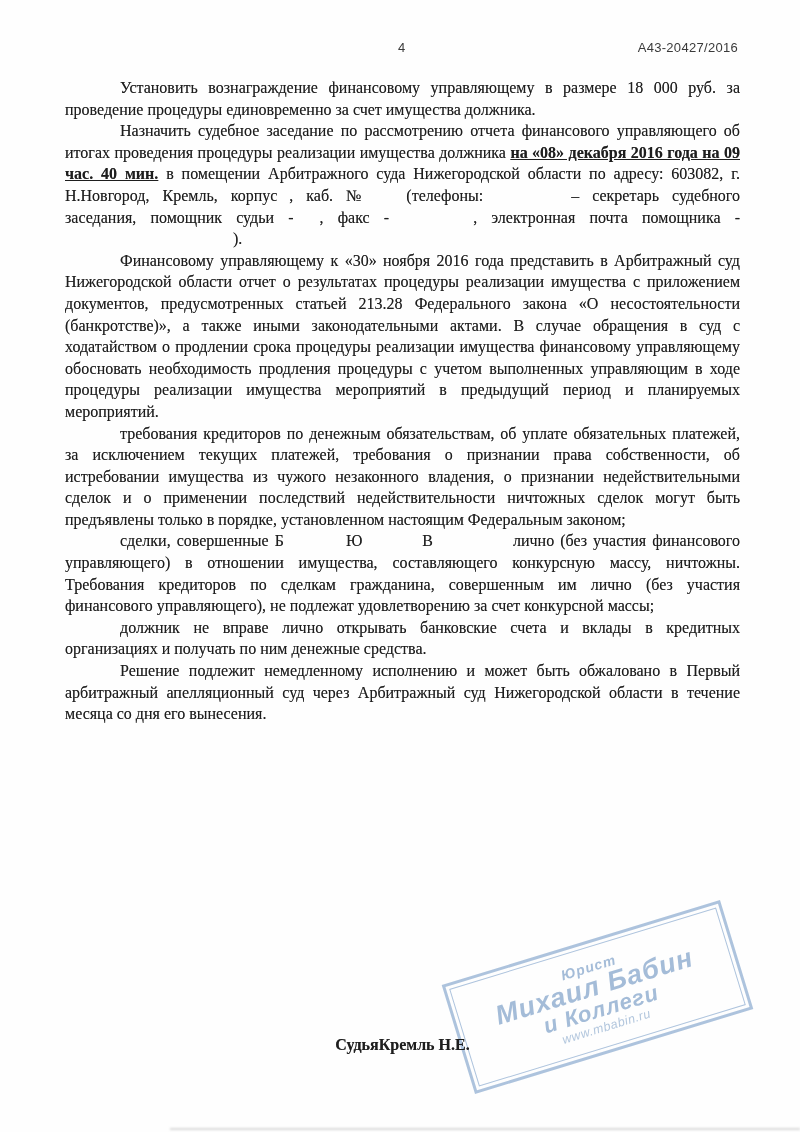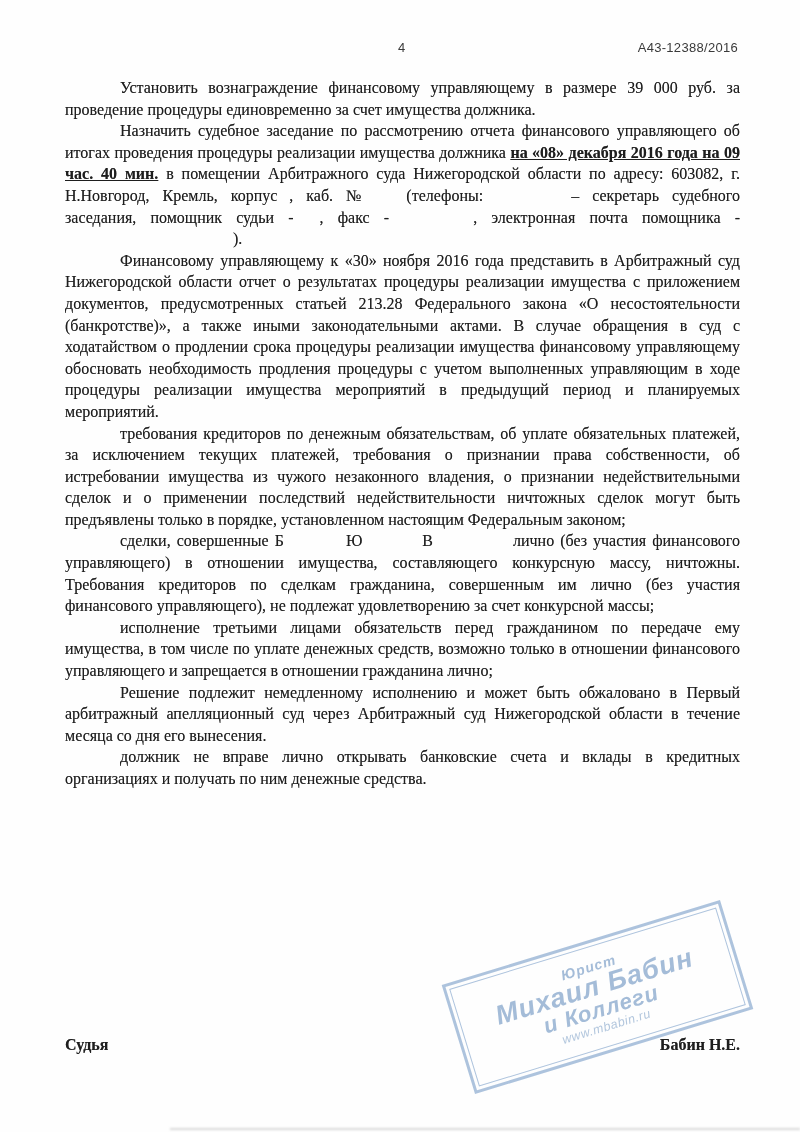--- a/index.html
+++ b/index.html
@@ -25,21 +25,21 @@
     font-size:16px; line-height:21.6px; color:#1e1e1e;
     text-align:justify;
     text-shadow:0 0 .5px rgba(30,30,30,.55);
   }
   .para { margin:0; text-indent:55px; }
   .bold-underline { font-weight:bold; text-decoration:underline; }
   .gap { display:inline-block; height:1px; }
   
   .signature {
     position:absolute; top:1036px; left:65px; right:60px; z-index:2;
-    display:flex; justify-content:space-between;
+    display:flex; justify-content:center;
     font-size:16px; font-weight:bold; color:#1e1e1e;
     text-shadow:0 0 .5px rgba(30,30,30,.55);
   }
   
   .stamp {
     position:absolute; left:452px; top:940px; width:285px; height:108px;
     transform:rotate(-17deg);
     border:3px solid rgba(153,180,212,.8);
     z-index:1;
   }
@@ -61,43 +61,42 @@
     background:rgba(140,140,140,.32); filter:blur(1px); z-index:0;
   }
 </style>
 </head>
 <body>
 
 <div class="page">
 
   <div class="hdr">
     <div class="pageno">4</div>
-    <div class="caseno">А43-12388/2016</div>
+    <div class="caseno">А43-20427/2016</div>
   </div>
 
   <div class="stamp">
     <div class="stamp-inner">
       <div class="stamp-l1">Юрист</div>
       <div class="stamp-l2">Михаил Бабин</div>
       <div class="stamp-l3">и Коллеги</div>
       <div class="stamp-l4">www.mbabin.ru</div>
     </div>
   </div>
 
   <div class="doc-body">
-      <p class="para"><span>Установить вознаграждение финансовому управляющему в размере 39 000 руб. за проведение процедуры единовременно за счет имущества должника.</span></p>
+      <p class="para"><span>Установить вознаграждение финансовому управляющему в размере 18 000 руб. за проведение процедуры единовременно за счет имущества должника.</span></p>
       <p class="para"><span>Назначить судебное заседание по рассмотрению отчета финансового управляющего об итогах проведения процедуры реализации имущества должника </span><span class="bold-underline">на «08» декабря 2016 года на 09 час. 40 мин.</span><span> в помещении Арбитражного суда Нижегородской области по адресу: 603082, г. Н.Новгород, Кремль, корпус</span><span class="gap" style="width: 12px;"></span><span>, каб. №</span><span class="gap" style="width: 36px;"></span><span>(телефоны:</span><span class="gap" style="width: 88px;"></span><span>– секретарь судебного заседания, помощник судьи -</span><span class="gap" style="width: 26px;"></span><span>, факс -</span><span class="gap" style="width: 84px;"></span><span>, электронная почта помощника -</span><span class="gap" style="width: 168px;"></span><span>).</span></p>
       <p class="para"><span>Финансовому управляющему к «30» ноября 2016 года представить в Арбитражный суд Нижегородской области отчет о результатах процедуры реализации имущества с приложением документов, предусмотренных статьей 213.28 Федерального закона «О несостоятельности (банкротстве)», а также иными законодательными актами. В случае обращения в суд с ходатайством о продлении срока процедуры реализации имущества финансовому управляющему обосновать необходимость продления процедуры с учетом выполненных управляющим в ходе процедуры реализации имущества мероприятий в предыдущий период и планируемых мероприятий.</span></p>
       <p class="para"><span>требования кредиторов по денежным обязательствам, об уплате обязательных платежей, за исключением текущих платежей, требования о признании права собственности, об истребовании имущества из чужого незаконного владения, о признании недействительными сделок и о применении последствий недействительности ничтожных сделок могут быть предъявлены только в порядке, установленном настоящим Федеральным законом;</span></p>
       <p class="para"><span>сделки, совершенные Б</span><span class="gap" style="width: 62px;"></span><span>Ю</span><span class="gap" style="width: 60px;"></span><span>В</span><span class="gap" style="width: 80px;"></span><span>лично (без участия финансового управляющего) в отношении имущества, составляющего конкурсную массу, ничтожны. Требования кредиторов по сделкам гражданина, совершенным им лично (без участия финансового управляющего), не подлежат удовлетворению за счет конкурсной массы;</span></p>
-      <p class="para"><span>исполнение третьими лицами обязательств перед гражданином по передаче ему имущества, в том числе по уплате денежных средств, возможно только в отношении финансового управляющего и запрещается в отношении гражданина лично;</span></p>
+      <p class="para"><span>должник не вправе лично открывать банковские счета и вклады в кредитных организациях и получать по ним денежные средства.</span></p>
       <p class="para"><span>Решение подлежит немедленному исполнению и может быть обжаловано в Первый арбитражный апелляционный суд через Арбитражный суд Нижегородской области в течение месяца со дня его вынесения.</span></p>
-      <p class="para"><span>должник не вправе лично открывать банковские счета и вклады в кредитных организациях и получать по ним денежные средства.</span></p>
     </div>
 
   <div class="signature">
     <span>Судья</span>
-    <span>Бабин Н.Е.</span>
+    <span>Кремль Н.Е.</span>
   </div>
 
   <div class="scan-edge"></div>
 
 </div>
 
 </body></html>

